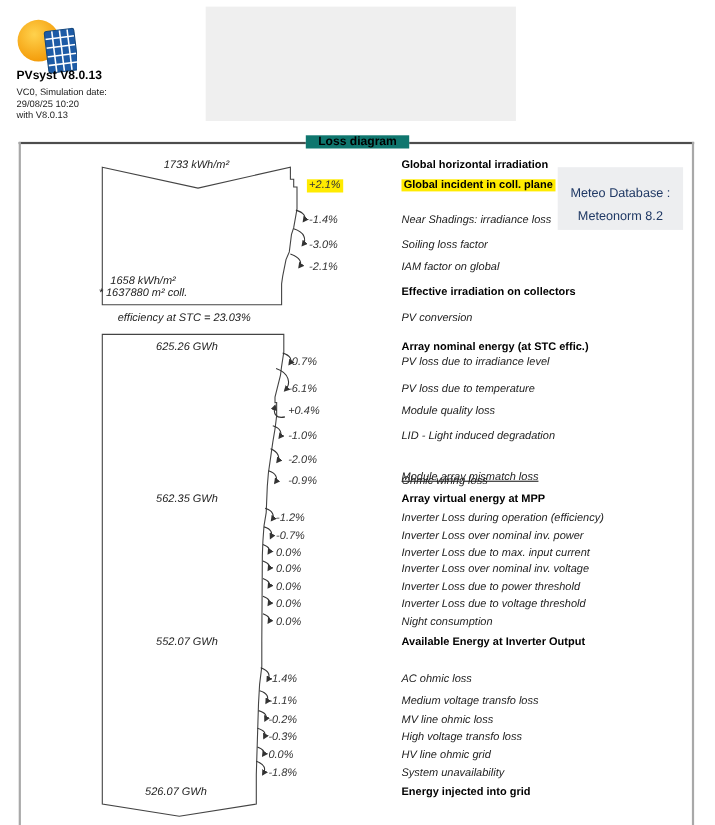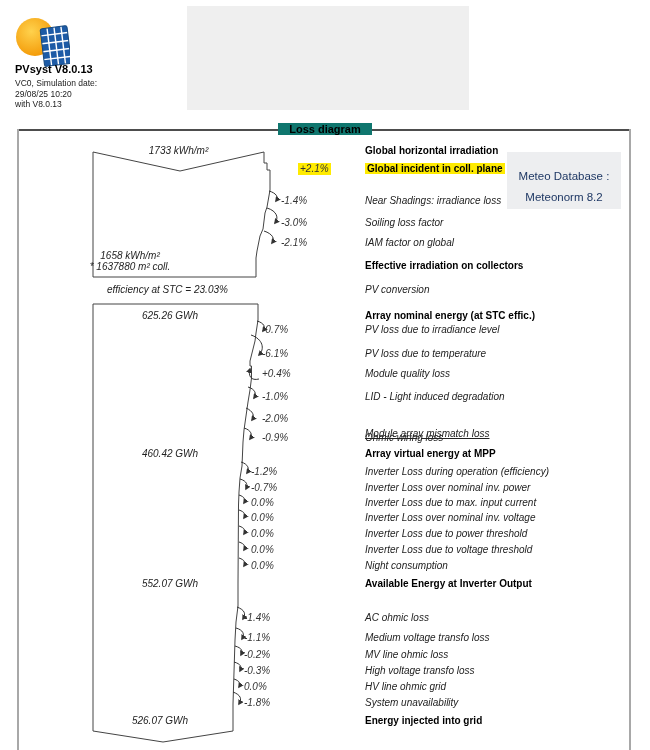--- a/index.html
+++ b/index.html
@@ -113,25 +113,25 @@
       <path d="M234,679 C240,681 241,684 239,687" marker-end="url(#ah)"></path>
       <path d="M233,692 C241,695 242,699 239,704" marker-end="url(#ah)"></path>
     </g>
   </svg>
 
   <div class="val" style="left:93px;top:145px;width:171px;">1733 kWh/m²</div>
   <div class="val" style="left:60px;top:250px;width:140px;">1658  kWh/m²</div>
   <div class="val" style="left:60px;top:261px;width:140px;">* 1637880 m² coll.</div>
   <div class="val" style="left:107px;top:284px;text-align:center;">efficiency at STC = 23.03%</div>
   <div class="val" style="left:60px;top:310px;width:220px;">625.26 GWh</div>
-  <div class="val" style="left:60px;top:448px;width:220px;">460.42 GWh</div>
+  <div class="val" style="left:60px;top:448px;width:220px;">562.35 GWh</div>
   <div class="val" style="left:60px;top:578px;width:220px;">552.07 GWh</div>
   <div class="val" style="left:50px;top:715px;width:220px;">526.07 GWh</div>
 
-  <div class="pct hl" style="left:298px;top:163px;text-align:center;">+2.1%</div>
+  <div class="pct hl" style="left:279px;top:163px;text-align:center;">+2.1%</div>
   <div class="pct" style="left:281px;top:195px;">-1.4%</div>
   <div class="pct" style="left:281px;top:217px;">-3.0%</div>
   <div class="pct" style="left:281px;top:237px;">-2.1%</div>
   <div class="pct" style="left:262px;top:324px;">-0.7%</div>
   <div class="pct" style="left:262px;top:348px;">-6.1%</div>
   <div class="pct" style="left:262px;top:368px;">+0.4%</div>
   <div class="pct" style="left:262px;top:391px;">-1.0%</div>
   <div class="pct" style="left:262px;top:413px;">-2.0%</div>
   <div class="pct" style="left:262px;top:432px;">-0.9%</div>
   <div class="pct" style="left:251px;top:466px;">-1.2%</div>

